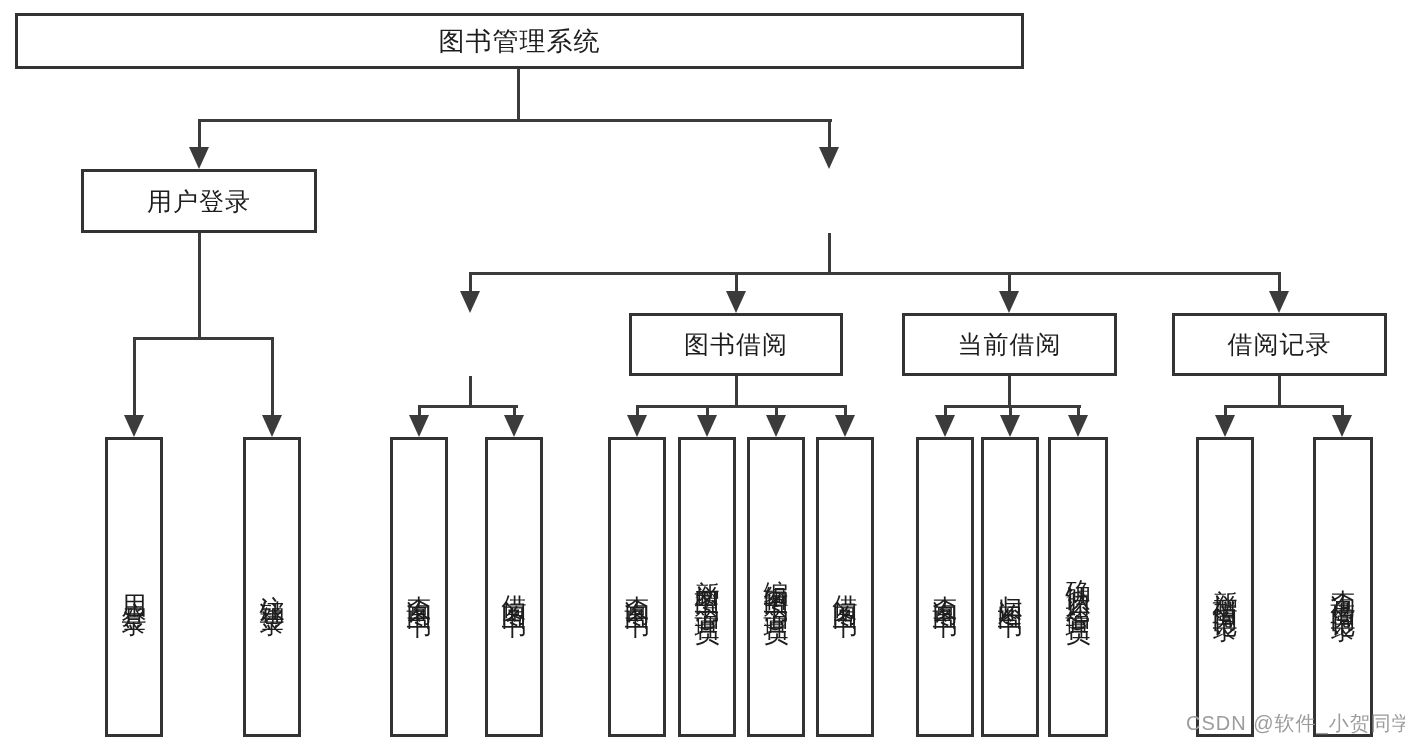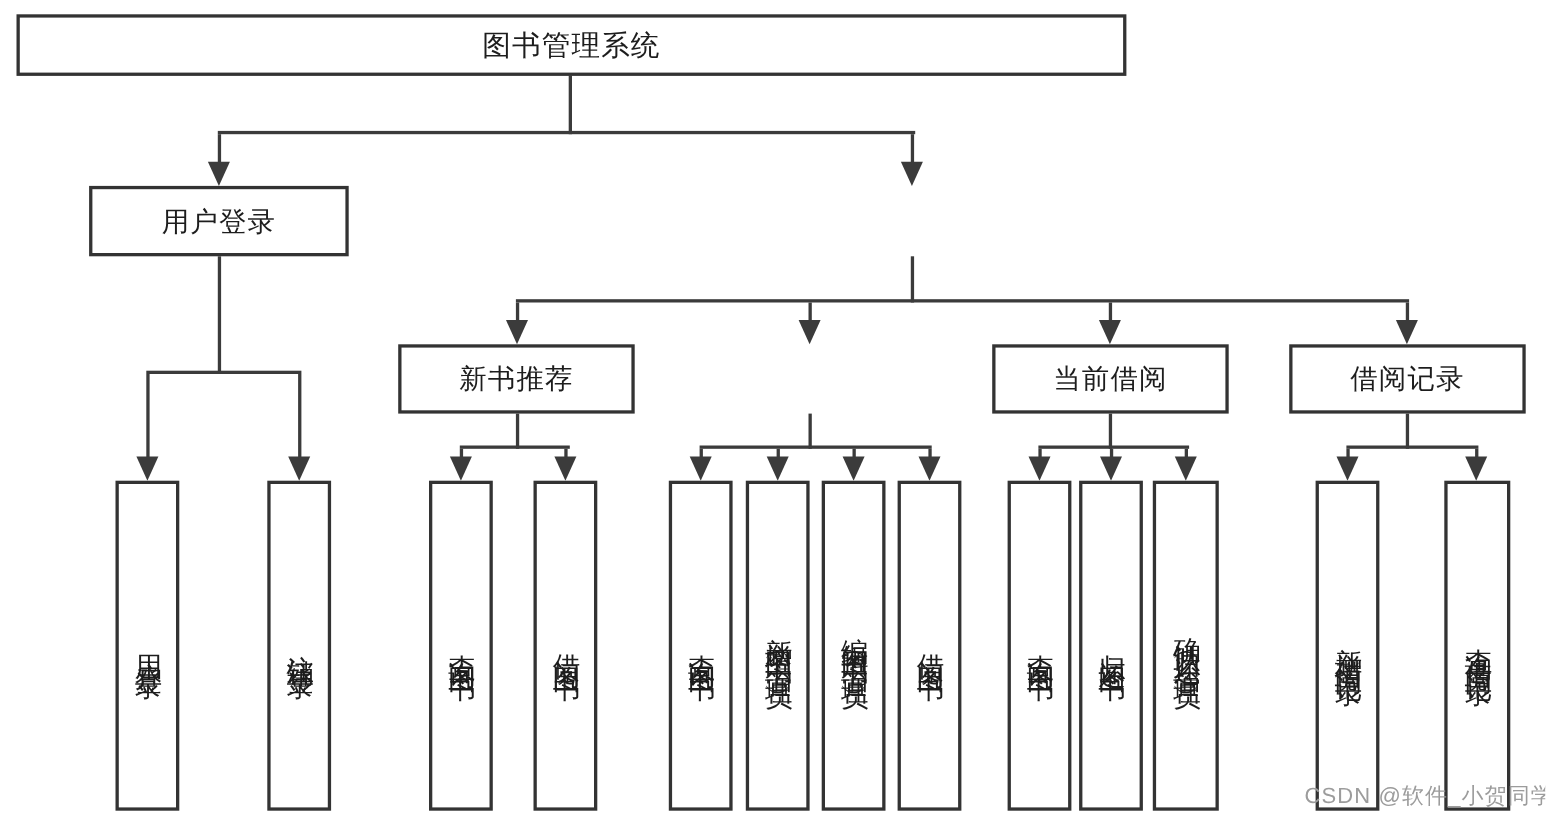--- a/index.html
+++ b/index.html
@@ -100,22 +100,22 @@
   <div class="line h" style="left:469px;top:272px;width:812px"></div>
   <div class="line v" style="left:469px;top:275px;height:19px"></div>
   <div class="line v" style="left:735px;top:275px;height:19px"></div>
   <div class="line v" style="left:1008px;top:275px;height:19px"></div>
   <div class="line v" style="left:1278px;top:275px;height:19px"></div>
   <div class="arrow" style="left:460px;top:291px"></div>
   <div class="arrow" style="left:726px;top:291px"></div>
   <div class="arrow" style="left:999px;top:291px"></div>
   <div class="arrow" style="left:1269px;top:291px"></div>
 
-  <div class="box" style="left:362px;top:313px;width:215px;height:63px">
-    <span class="label">新书推荐</span>
+  <div class="box" style="left:629px;top:313px;width:214px;height:63px">
+    <span class="label">图书借阅</span>
   </div>
   <div class="box" style="left:1172px;top:313px;width:215px;height:63px">
     <span class="label">借阅记录</span>
   </div>
   <div class="box" style="left:902px;top:313px;width:215px;height:63px">
     <span class="label">当前借阅</span>
   </div>
 
   <div class="line v" style="left:469px;top:376px;height:32px"></div>
   <div class="line h" style="left:418px;top:405px;width:100px"></div>

